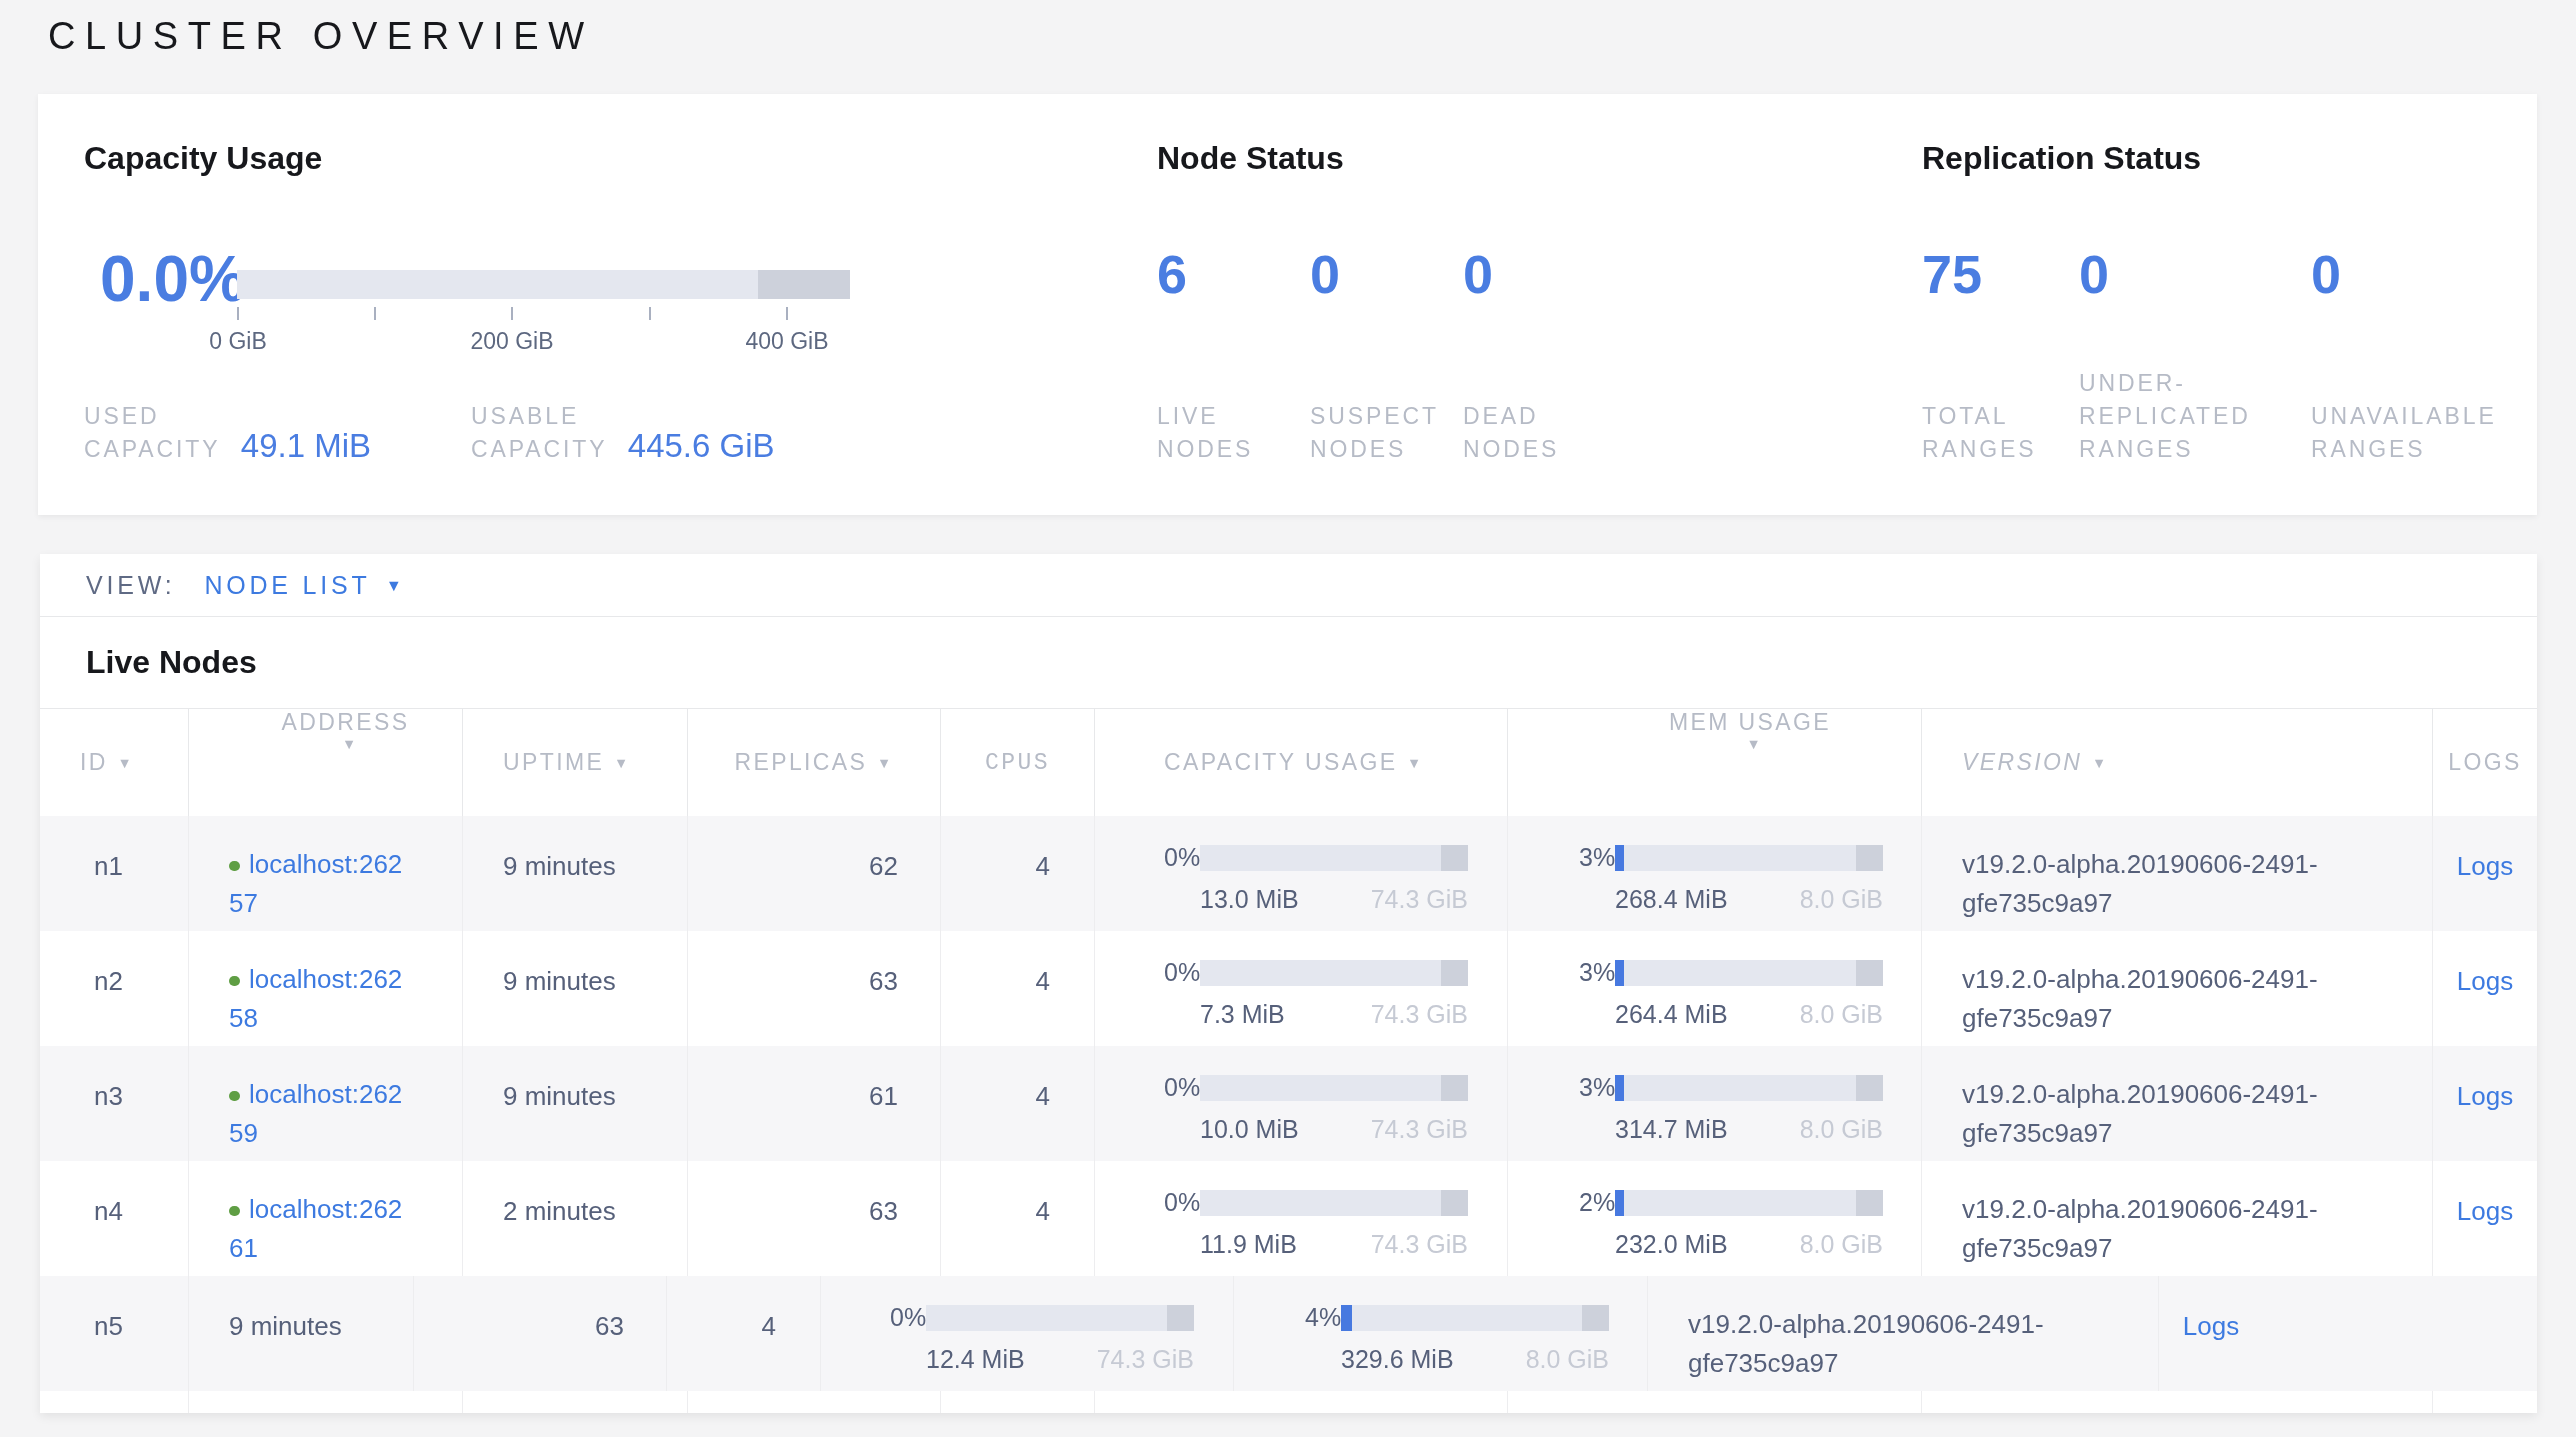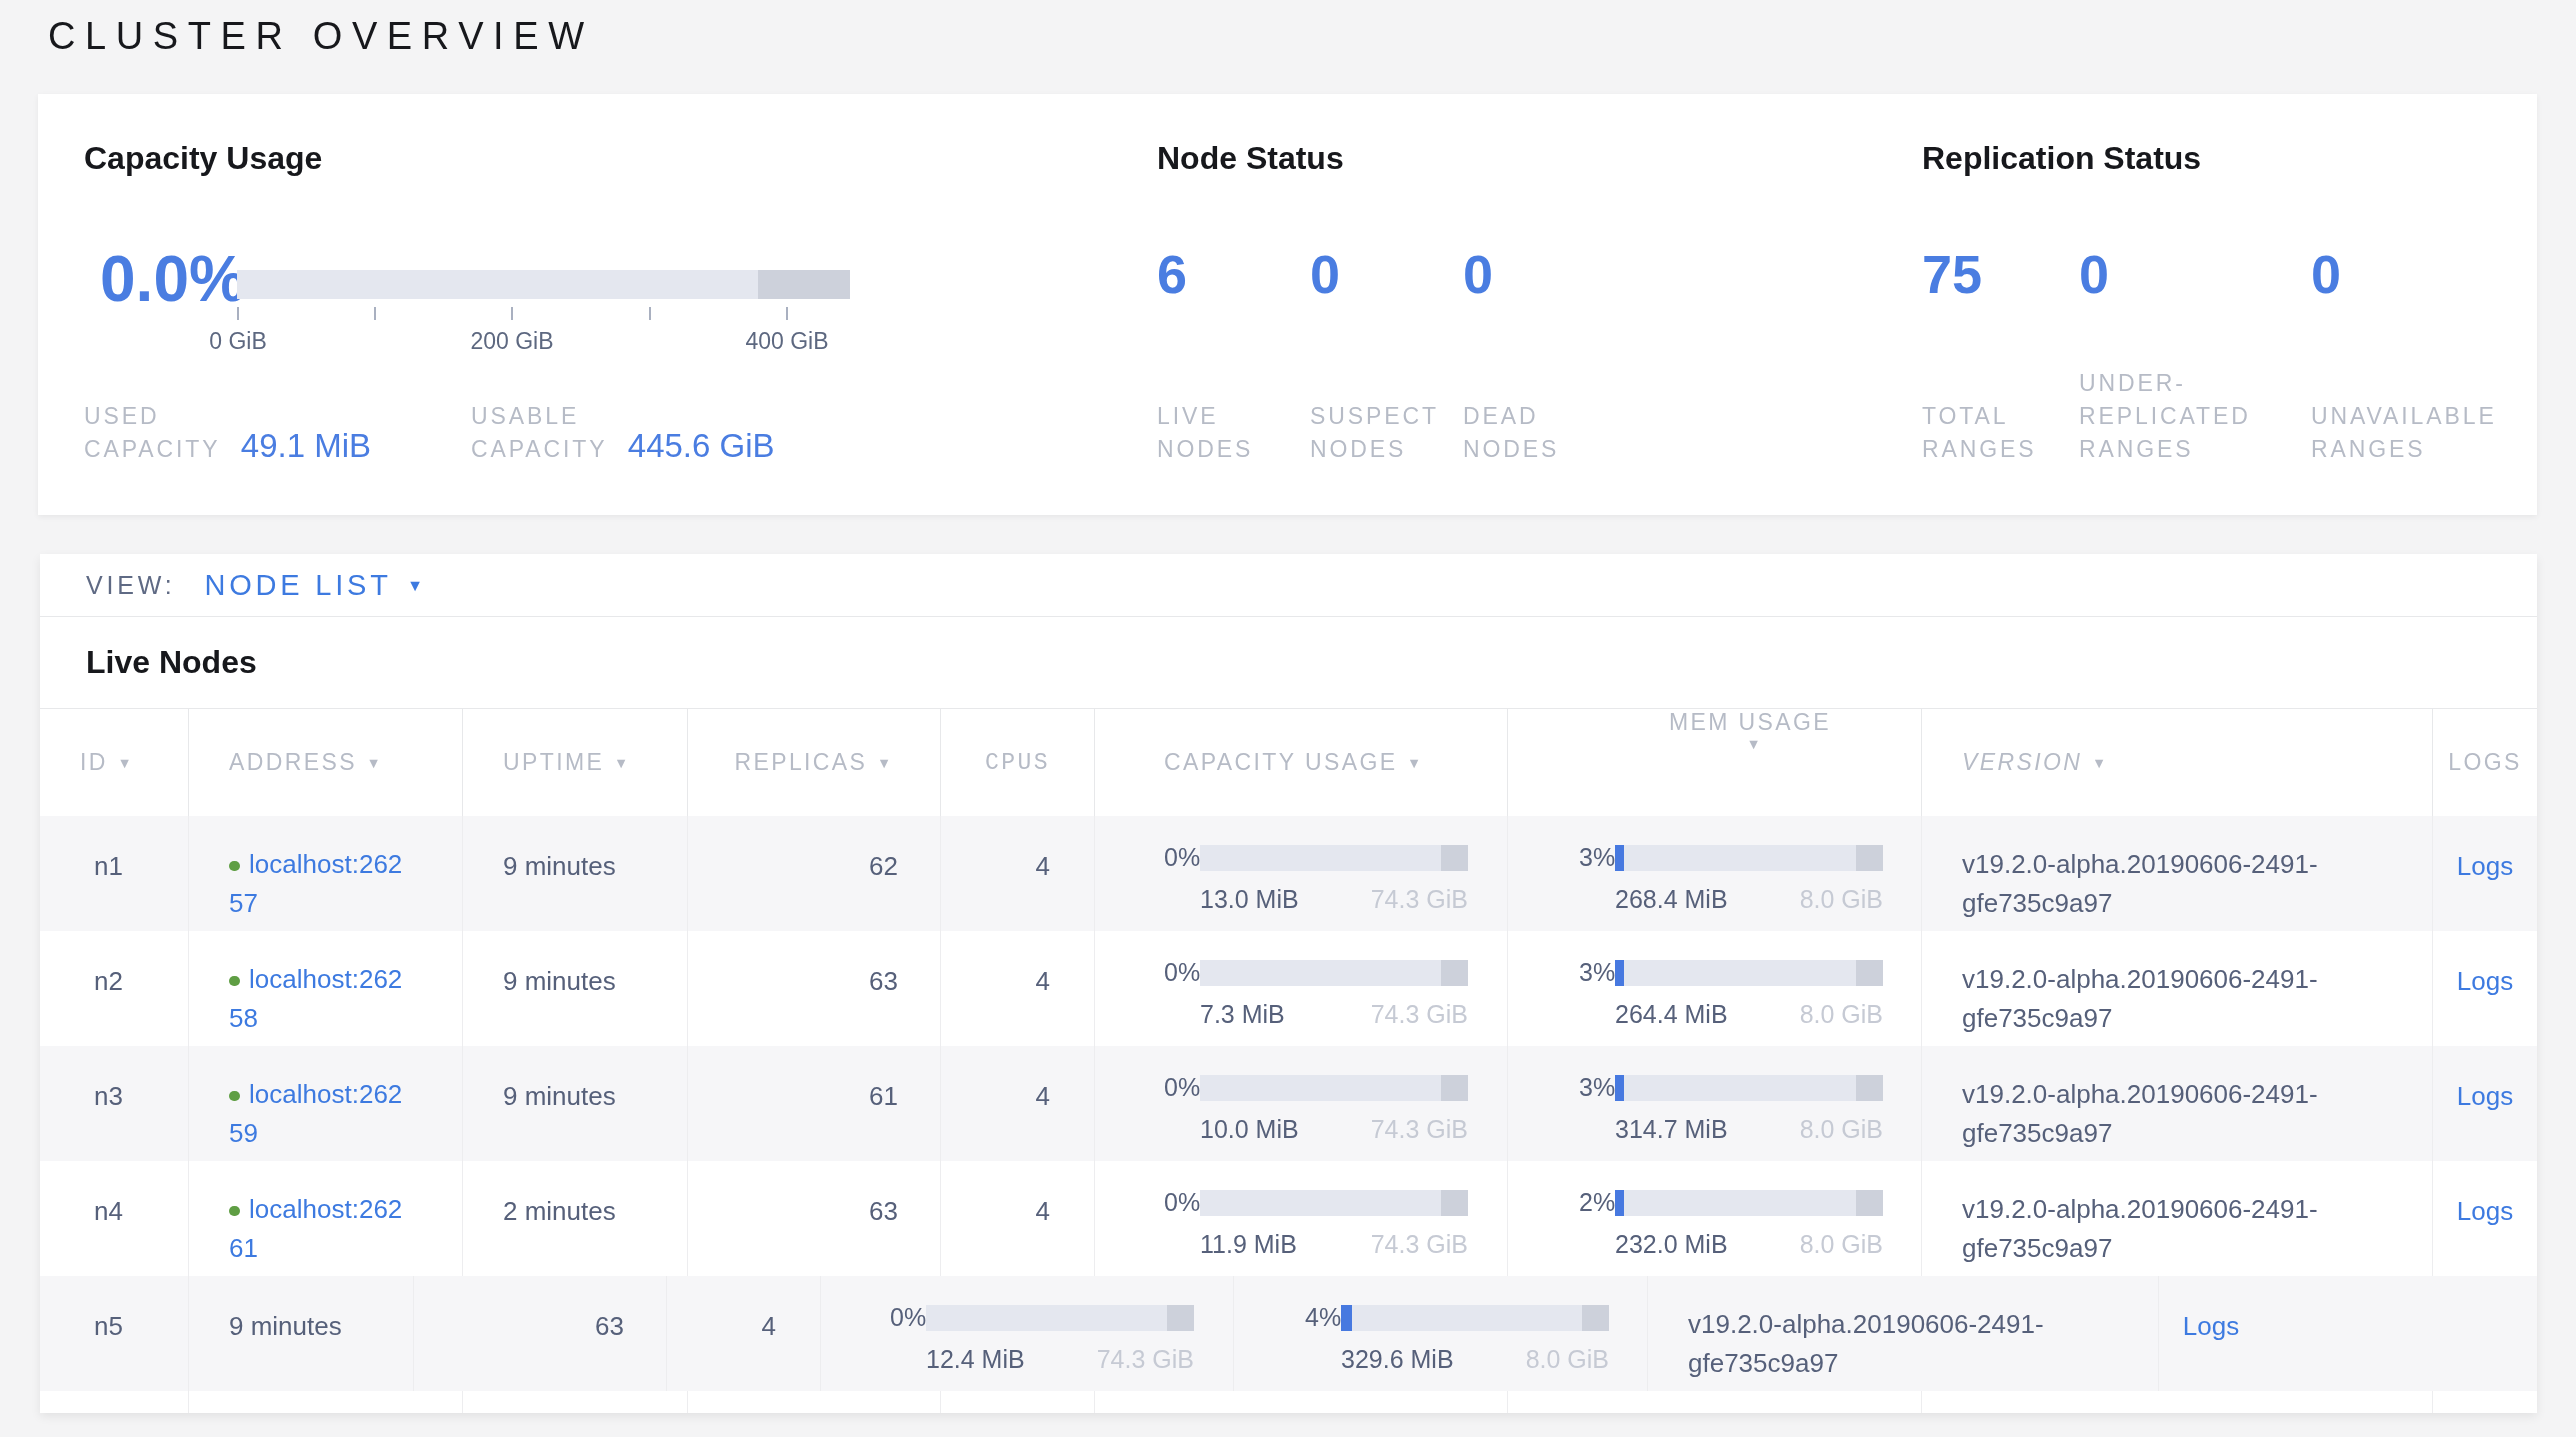--- a/index.html
+++ b/index.html
@@ -90,21 +90,21 @@
     overflow: hidden;
   }
   .view-bar {
     height: 63px; background: #fff;
     border-bottom: 1px solid #e7e8ea;
     display: flex; align-items: center;
     padding-left: 46px;
   }
   .view-label { font-size: 25px; letter-spacing: 3.8px; color: #5f6a84; }
   .view-select { display: flex; align-items: center; margin-left: 29px; cursor: pointer; }
-  .view-value { font-size: 29px; letter-spacing: 3.8px; color: #3d7ae0; }
+  .view-value { font-size: 25px; letter-spacing: 3.8px; color: #3d7ae0; }
   .view-caret { font-size: 16.3px; color: #3d7ae0; margin-left: 15.3px; }
 
   .table-title {
     height: 92px; border-bottom: 1px solid #e7e8ea;
     display: flex; align-items: center; padding-left: 46px;
     font-size: 32px; font-weight: 700; color: #17181c;
   }
   .thead { display: flex; height: 107px; background: #fff; }
   .th {
     display: flex; align-items: center;
@@ -120,21 +120,21 @@
   .tr.partial { height: 58px; }
   .td {
     font-size: 26px; color: #56607a;
     border-right: 1px solid #ededef;
     overflow: hidden;
   }
   .td:last-child { border-right: none; }
 
   
   .col-id       { width: 149px; }
-  .col-address  { width: 274px; }
+  .col-address  { width: 274px; flex-direction: column; }
   .col-uptime   { width: 225px; }
   .col-replicas { width: 253px; }
   .col-cpus     { width: 154px; }
   .col-capacity { width: 413px; }
   .col-mem      { width: 414px; }
   .col-version  { width: 511px; }
   .col-logs     { width: 104px; }
 
   
   .th.col-id       { padding-left: 40px; }

